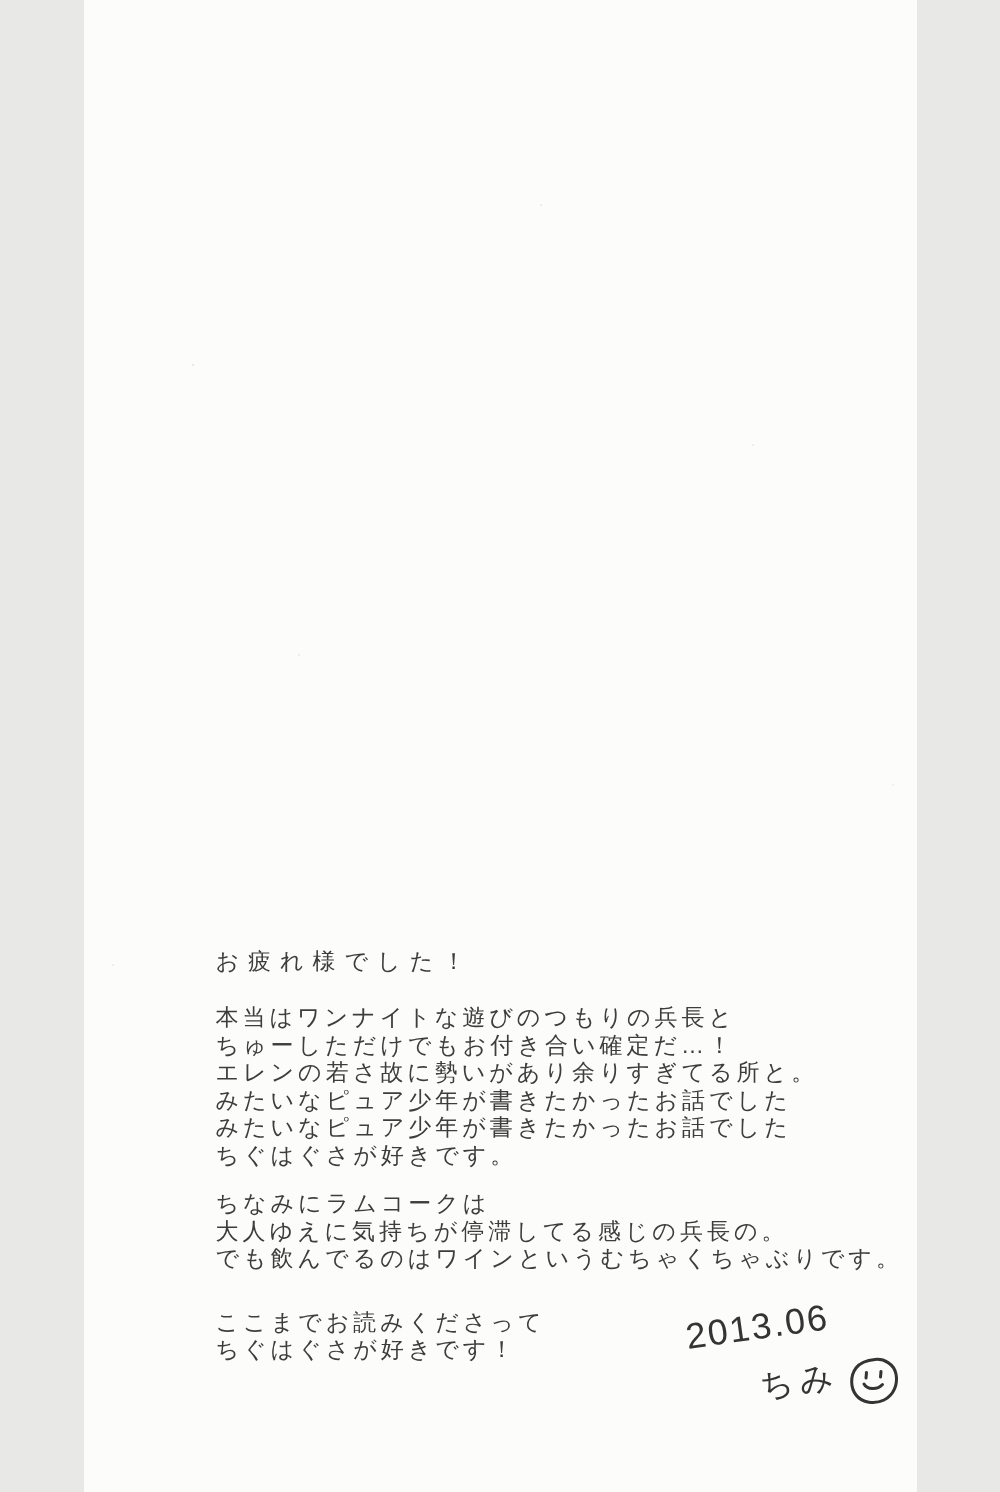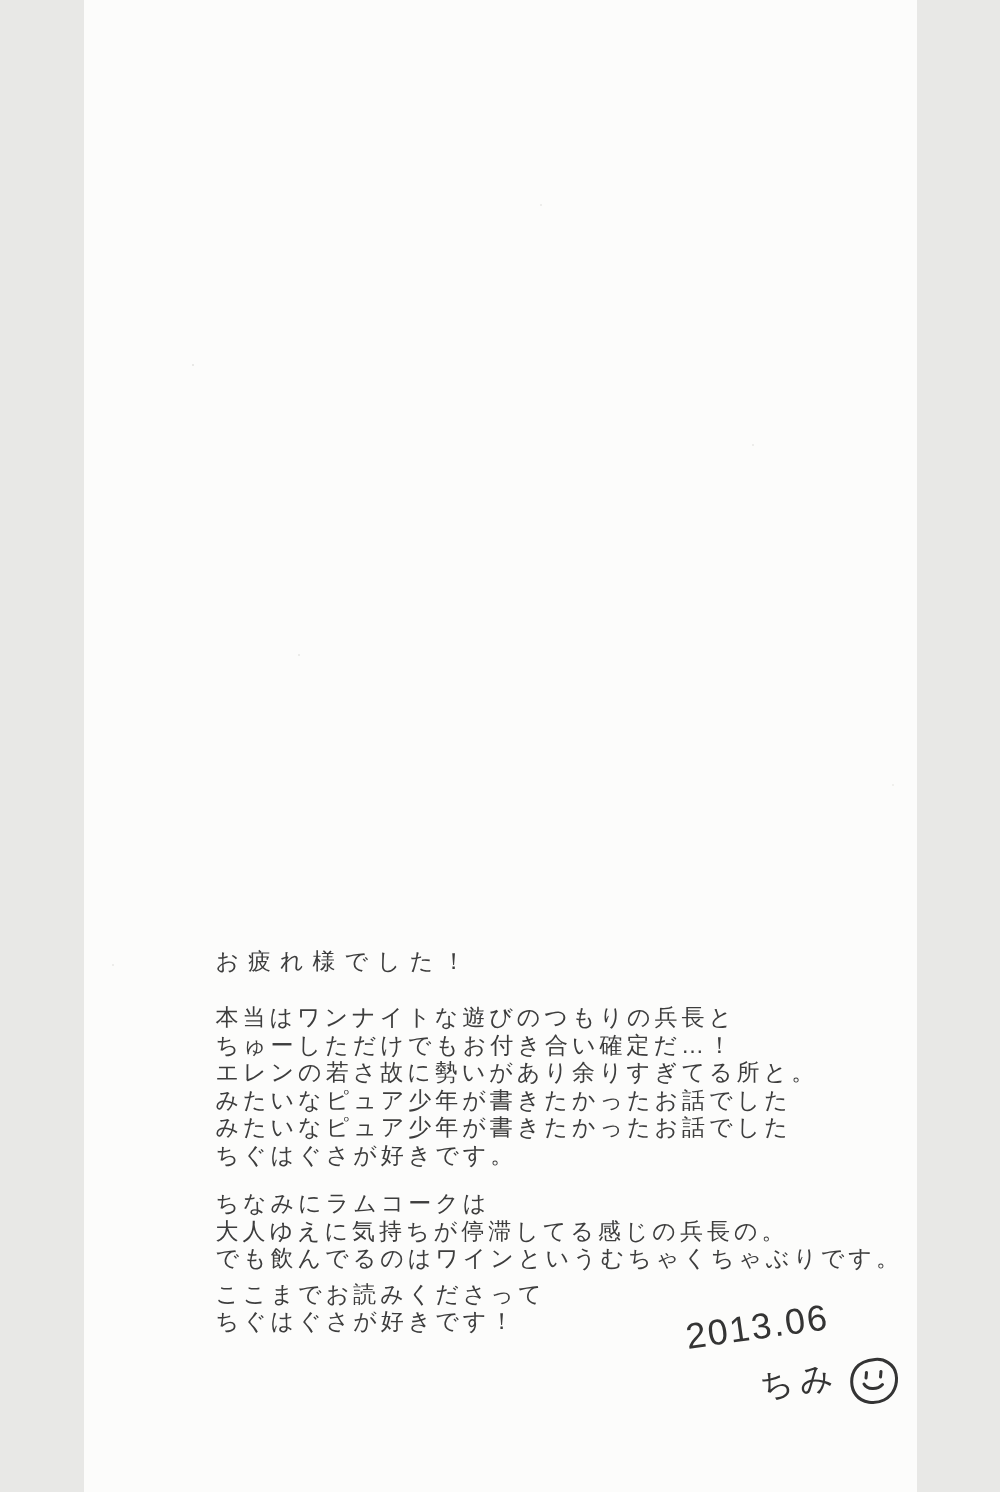--- a/index.html
+++ b/index.html
@@ -44,21 +44,21 @@
     letter-spacing: 4px;
     white-space: nowrap;
   }
   .line { height: 27.5px; }
   .greeting {
     letter-spacing: 9px;
     height: 28px;
     margin-bottom: 28px;
   }
   .para2 { margin-top: 21px; }
-  .closing { margin-top: 8px; }
+  .closing { margin-top: 36px; }
   .date {
     position: absolute;
     left: 602px;
     top: 1316px;
     font-size: 36px;
     letter-spacing: 2px;
     transform: rotate(-8deg);
     transform-origin: left center;
     color: #343434;
   }

